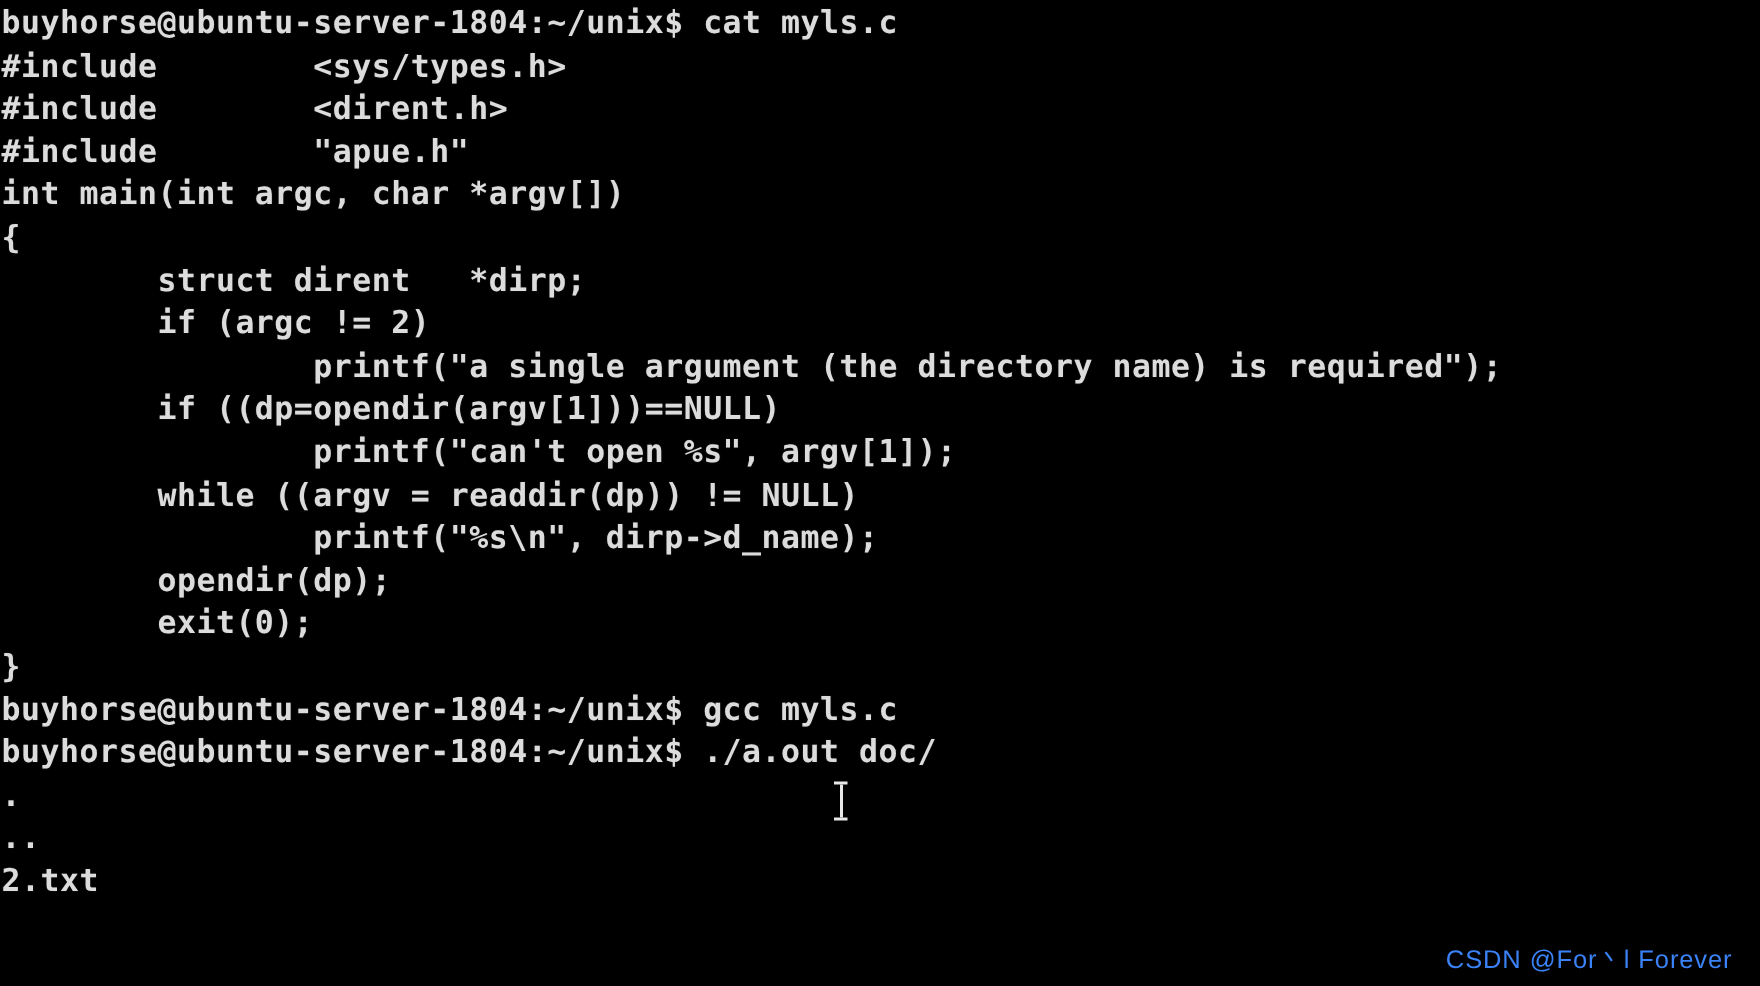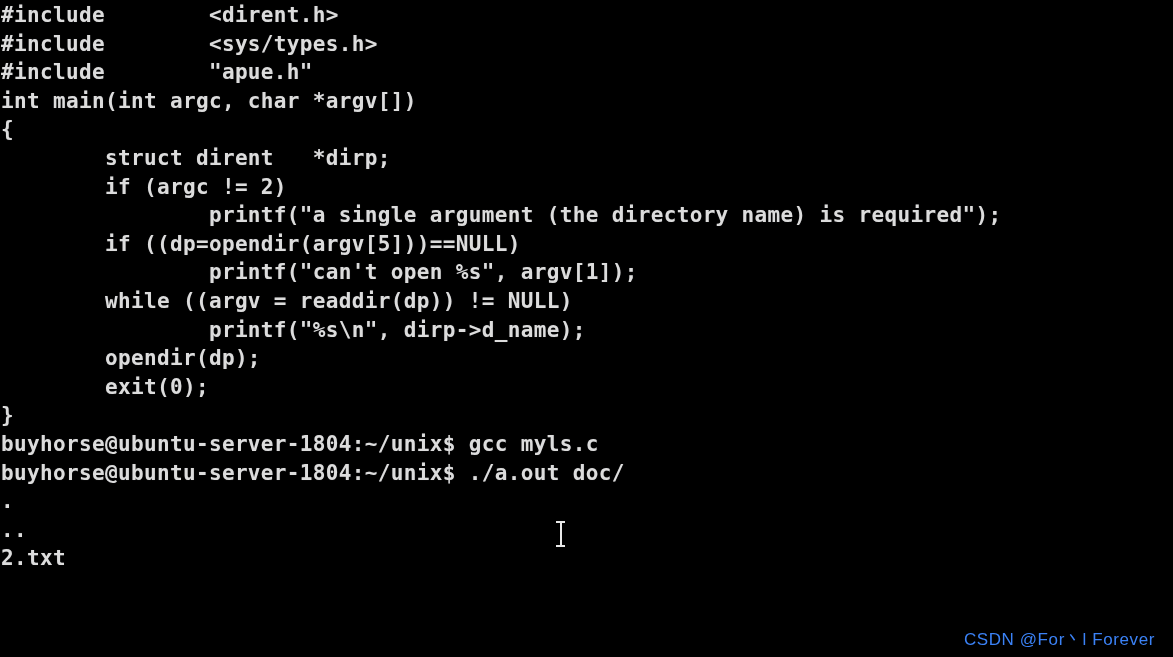--- a/index.html
+++ b/index.html
@@ -80,29 +80,30 @@
   }
   #text-cursor .ibeam-cap-top { top: 0; }
   #text-cursor .ibeam-cap-bottom { top: 24px; }
 </style>
 </head>
 <body>
 
 <div id="terminal">
 
   <div class="screen">
+    <span class="line">buyhorse@ubuntu-server-1804:~/unix$ cat myls.c</span>
+    <span class="line">#include        &lt;sys/types.h&gt;</span>
     <span class="line">#include        &lt;dirent.h&gt;</span>
-    <span class="line">#include        &lt;sys/types.h&gt;</span>
     <span class="line">#include        "apue.h"</span>
     <span class="line">int main(int argc, char *argv[])</span>
     <span class="line">{</span>
     <span class="line">        struct dirent   *dirp;</span>
     <span class="line">        if (argc != 2)</span>
     <span class="line">                printf("a single argument (the directory name) is required");</span>
-    <span class="line">        if ((dp=opendir(argv[5]))==NULL)</span>
+    <span class="line">        if ((dp=opendir(argv[1]))==NULL)</span>
     <span class="line">                printf("can't open %s", argv[1]);</span>
     <span class="line">        while ((argv = readdir(dp)) != NULL)</span>
     <span class="line">                printf("%s\n", dirp-&gt;d_name);</span>
     <span class="line">        opendir(dp);</span>
     <span class="line">        exit(0);</span>
     <span class="line">}</span>
     <span class="line">buyhorse@ubuntu-server-1804:~/unix$ gcc myls.c</span>
     <span class="line">buyhorse@ubuntu-server-1804:~/unix$ ./a.out doc/</span>
     <span class="line">.</span>
     <span class="line">..</span>

